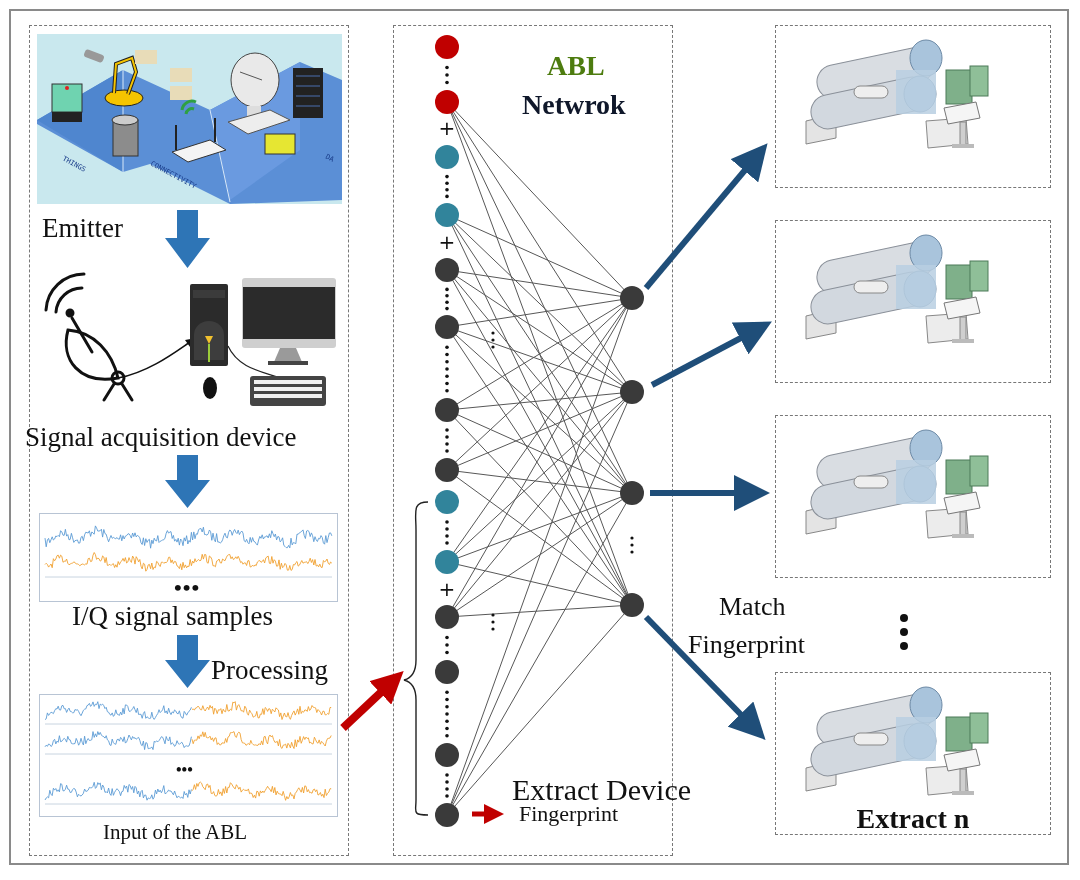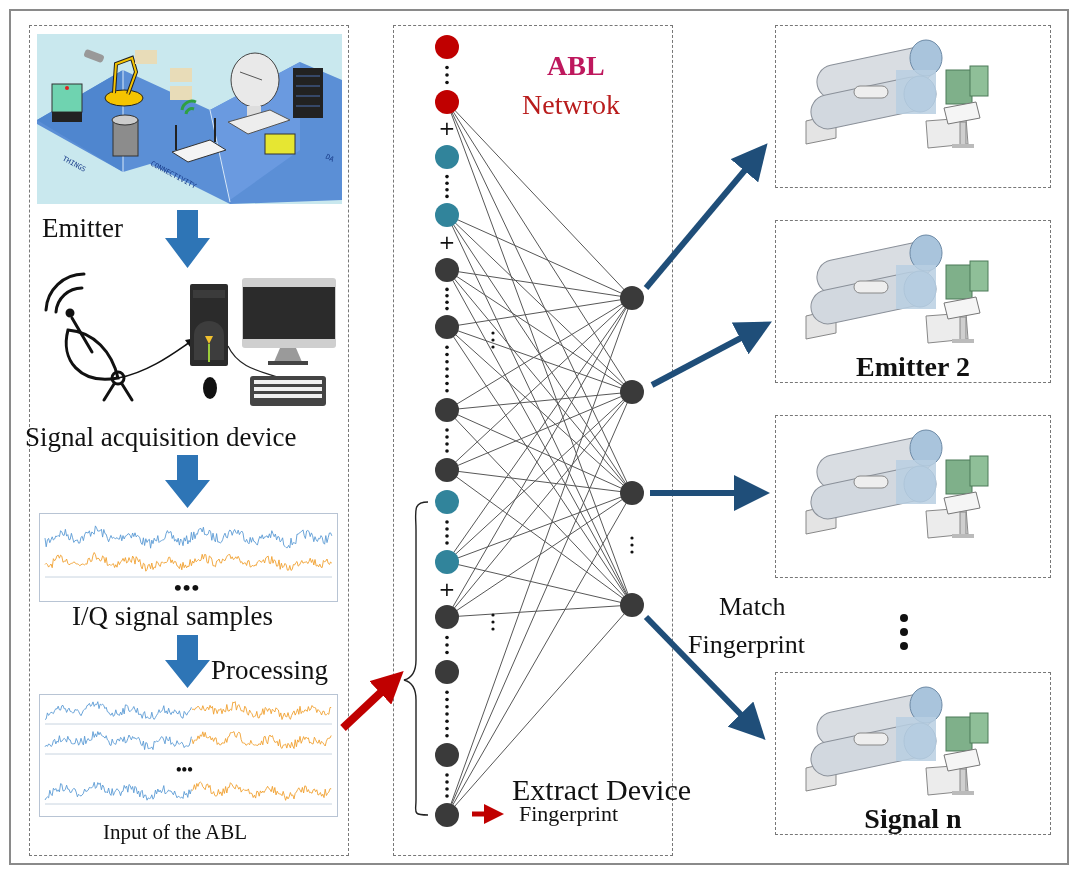--- a/index.html
+++ b/index.html
@@ -141,22 +141,22 @@
 <div class="lbl" style="left:72px; top:603px; font-size:27px;">I/Q signal samples</div>
 
 <div class="lbl" style="left:211px; top:657px; font-size:27px;">Processing</div>
 
 <div style="position:absolute; left:39px; top:694px; width:299px; height:123px; border:1px solid #b8c4d4; box-sizing:border-box;"></div>
 <div class="lbl" style="left:176px; top:762px; font-size:16px; font-weight:bold;">•••</div>
 <div class="lbl" style="left:103px; top:822px; font-size:21px;">Input of the ABL</div>
 
 <div class="dbox" style="left:393px; top:25px; width:280px; height:831px;"></div>
 
-<div class="lbl" style="left:547px; top:52px; font-size:28px; font-weight:bold; color:#be185d;">ABL</div>
-<div class="lbl" style="left:522px; top:91px; font-size:28px; font-weight:normal; color:#b91c1c;">Netwrok</div>
+<div class="lbl" style="left:547px; top:52px; font-size:28px; font-weight:bold; color:#4d7c0f;">ABL</div>
+<div class="lbl" style="left:522px; top:91px; font-size:28px; font-weight:bold; color:#0f172a;">Netwrok</div>
 
 <svg class="layer" width="1080" height="880" id="net-svg">
     <g stroke="#3a3a3a" stroke-width="1" opacity="0.85">
       <line x1="447" y1="102" x2="632" y2="298"></line>
       <line x1="447" y1="102" x2="632" y2="392"></line>
       <line x1="447" y1="102" x2="632" y2="493"></line>
       <line x1="447" y1="102" x2="632" y2="605"></line>
       <line x1="447" y1="215" x2="632" y2="298"></line>
       <line x1="447" y1="215" x2="632" y2="392"></line>
       <line x1="447" y1="215" x2="632" y2="493"></line>
@@ -326,21 +326,20 @@
       <ellipse cx="150" cy="32" rx="16" ry="18" fill="#a9c4dc" stroke="#6d8aa6" stroke-width="1"></ellipse>
       <ellipse cx="144" cy="68" rx="16" ry="18" fill="#a9c4dc" stroke="#6d8aa6" stroke-width="1"></ellipse>
       <rect x="120" y="44" width="40" height="44" fill="#b8cfe2" opacity="0.85"></rect>
       <rect x="78" y="60" width="34" height="12" rx="6" fill="#eee" stroke="#888" stroke-width="1"></rect>
       <rect x="170" y="44" width="26" height="34" fill="#7fb08a" stroke="#4d7a58" stroke-width="1"></rect>
       <rect x="194" y="40" width="18" height="30" fill="#8fbf98" stroke="#4d7a58" stroke-width="1"></rect>
       <polygon points="168,82 200,76 204,92 172,98" fill="#f5f5f5" stroke="#777" stroke-width="1"></polygon>
       <rect x="184" y="96" width="6" height="24" fill="#cfcfcf" stroke="#888" stroke-width="1"></rect>
       <rect x="176" y="118" width="22" height="4" fill="#bbb"></rect>
     </svg>
-    <div class="emitter-title" style="top:130px;">Emitter 2</div>
   </div>
     <div class="dbox emitter-box" style="left: 775px; width: 276px; height: 163px; top: 415px;">
     <svg width="276" height="130" style="position:absolute; left:0; top:0;">
       <polygon points="30,95 60,88 60,112 30,118" fill="#e4e4e4" stroke="#888" stroke-width="1"></polygon>
       <polygon points="150,95 190,92 192,118 152,122" fill="#ececec" stroke="#888" stroke-width="1"></polygon>
       <rect x="40" y="30" width="120" height="34" rx="17" fill="#d9dde2" stroke="#8a9099" stroke-width="1" transform="rotate(-12 100 47)"></rect>
       <rect x="34" y="60" width="120" height="34" rx="17" fill="#d2d8df" stroke="#8a9099" stroke-width="1" transform="rotate(-12 94 77)"></rect>
       <ellipse cx="150" cy="32" rx="16" ry="18" fill="#a9c4dc" stroke="#6d8aa6" stroke-width="1"></ellipse>
       <ellipse cx="144" cy="68" rx="16" ry="18" fill="#a9c4dc" stroke="#6d8aa6" stroke-width="1"></ellipse>
       <rect x="120" y="44" width="40" height="44" fill="#b8cfe2" opacity="0.85"></rect>
@@ -361,21 +360,21 @@
       <ellipse cx="150" cy="32" rx="16" ry="18" fill="#a9c4dc" stroke="#6d8aa6" stroke-width="1"></ellipse>
       <ellipse cx="144" cy="68" rx="16" ry="18" fill="#a9c4dc" stroke="#6d8aa6" stroke-width="1"></ellipse>
       <rect x="120" y="44" width="40" height="44" fill="#b8cfe2" opacity="0.85"></rect>
       <rect x="78" y="60" width="34" height="12" rx="6" fill="#eee" stroke="#888" stroke-width="1"></rect>
       <rect x="170" y="44" width="26" height="34" fill="#7fb08a" stroke="#4d7a58" stroke-width="1"></rect>
       <rect x="194" y="40" width="18" height="30" fill="#8fbf98" stroke="#4d7a58" stroke-width="1"></rect>
       <polygon points="168,82 200,76 204,92 172,98" fill="#f5f5f5" stroke="#777" stroke-width="1"></polygon>
       <rect x="184" y="96" width="6" height="24" fill="#cfcfcf" stroke="#888" stroke-width="1"></rect>
       <rect x="176" y="118" width="22" height="4" fill="#bbb"></rect>
     </svg>
-    <div class="emitter-title" style="top:130px;">Signal n</div>
+    <div class="emitter-title" style="top:130px;">Extract n</div>
   </div>
   </div>
 
 <svg class="layer" width="1080" height="880" style="pointer-events:none;">
   <defs>
     <marker id="bluehead" markerWidth="6" markerHeight="6" refX="3" refY="3" orient="auto" markerUnits="strokeWidth">
       <path d="M0,0 L6,3 L0,6 Z" fill="#1f4e79"></path>
     </marker>
     <marker id="redhead" markerWidth="4" markerHeight="4" refX="2" refY="2" orient="auto" markerUnits="strokeWidth">
       <path d="M0,0 L4,2 L0,4 Z" fill="#c00000"></path>

